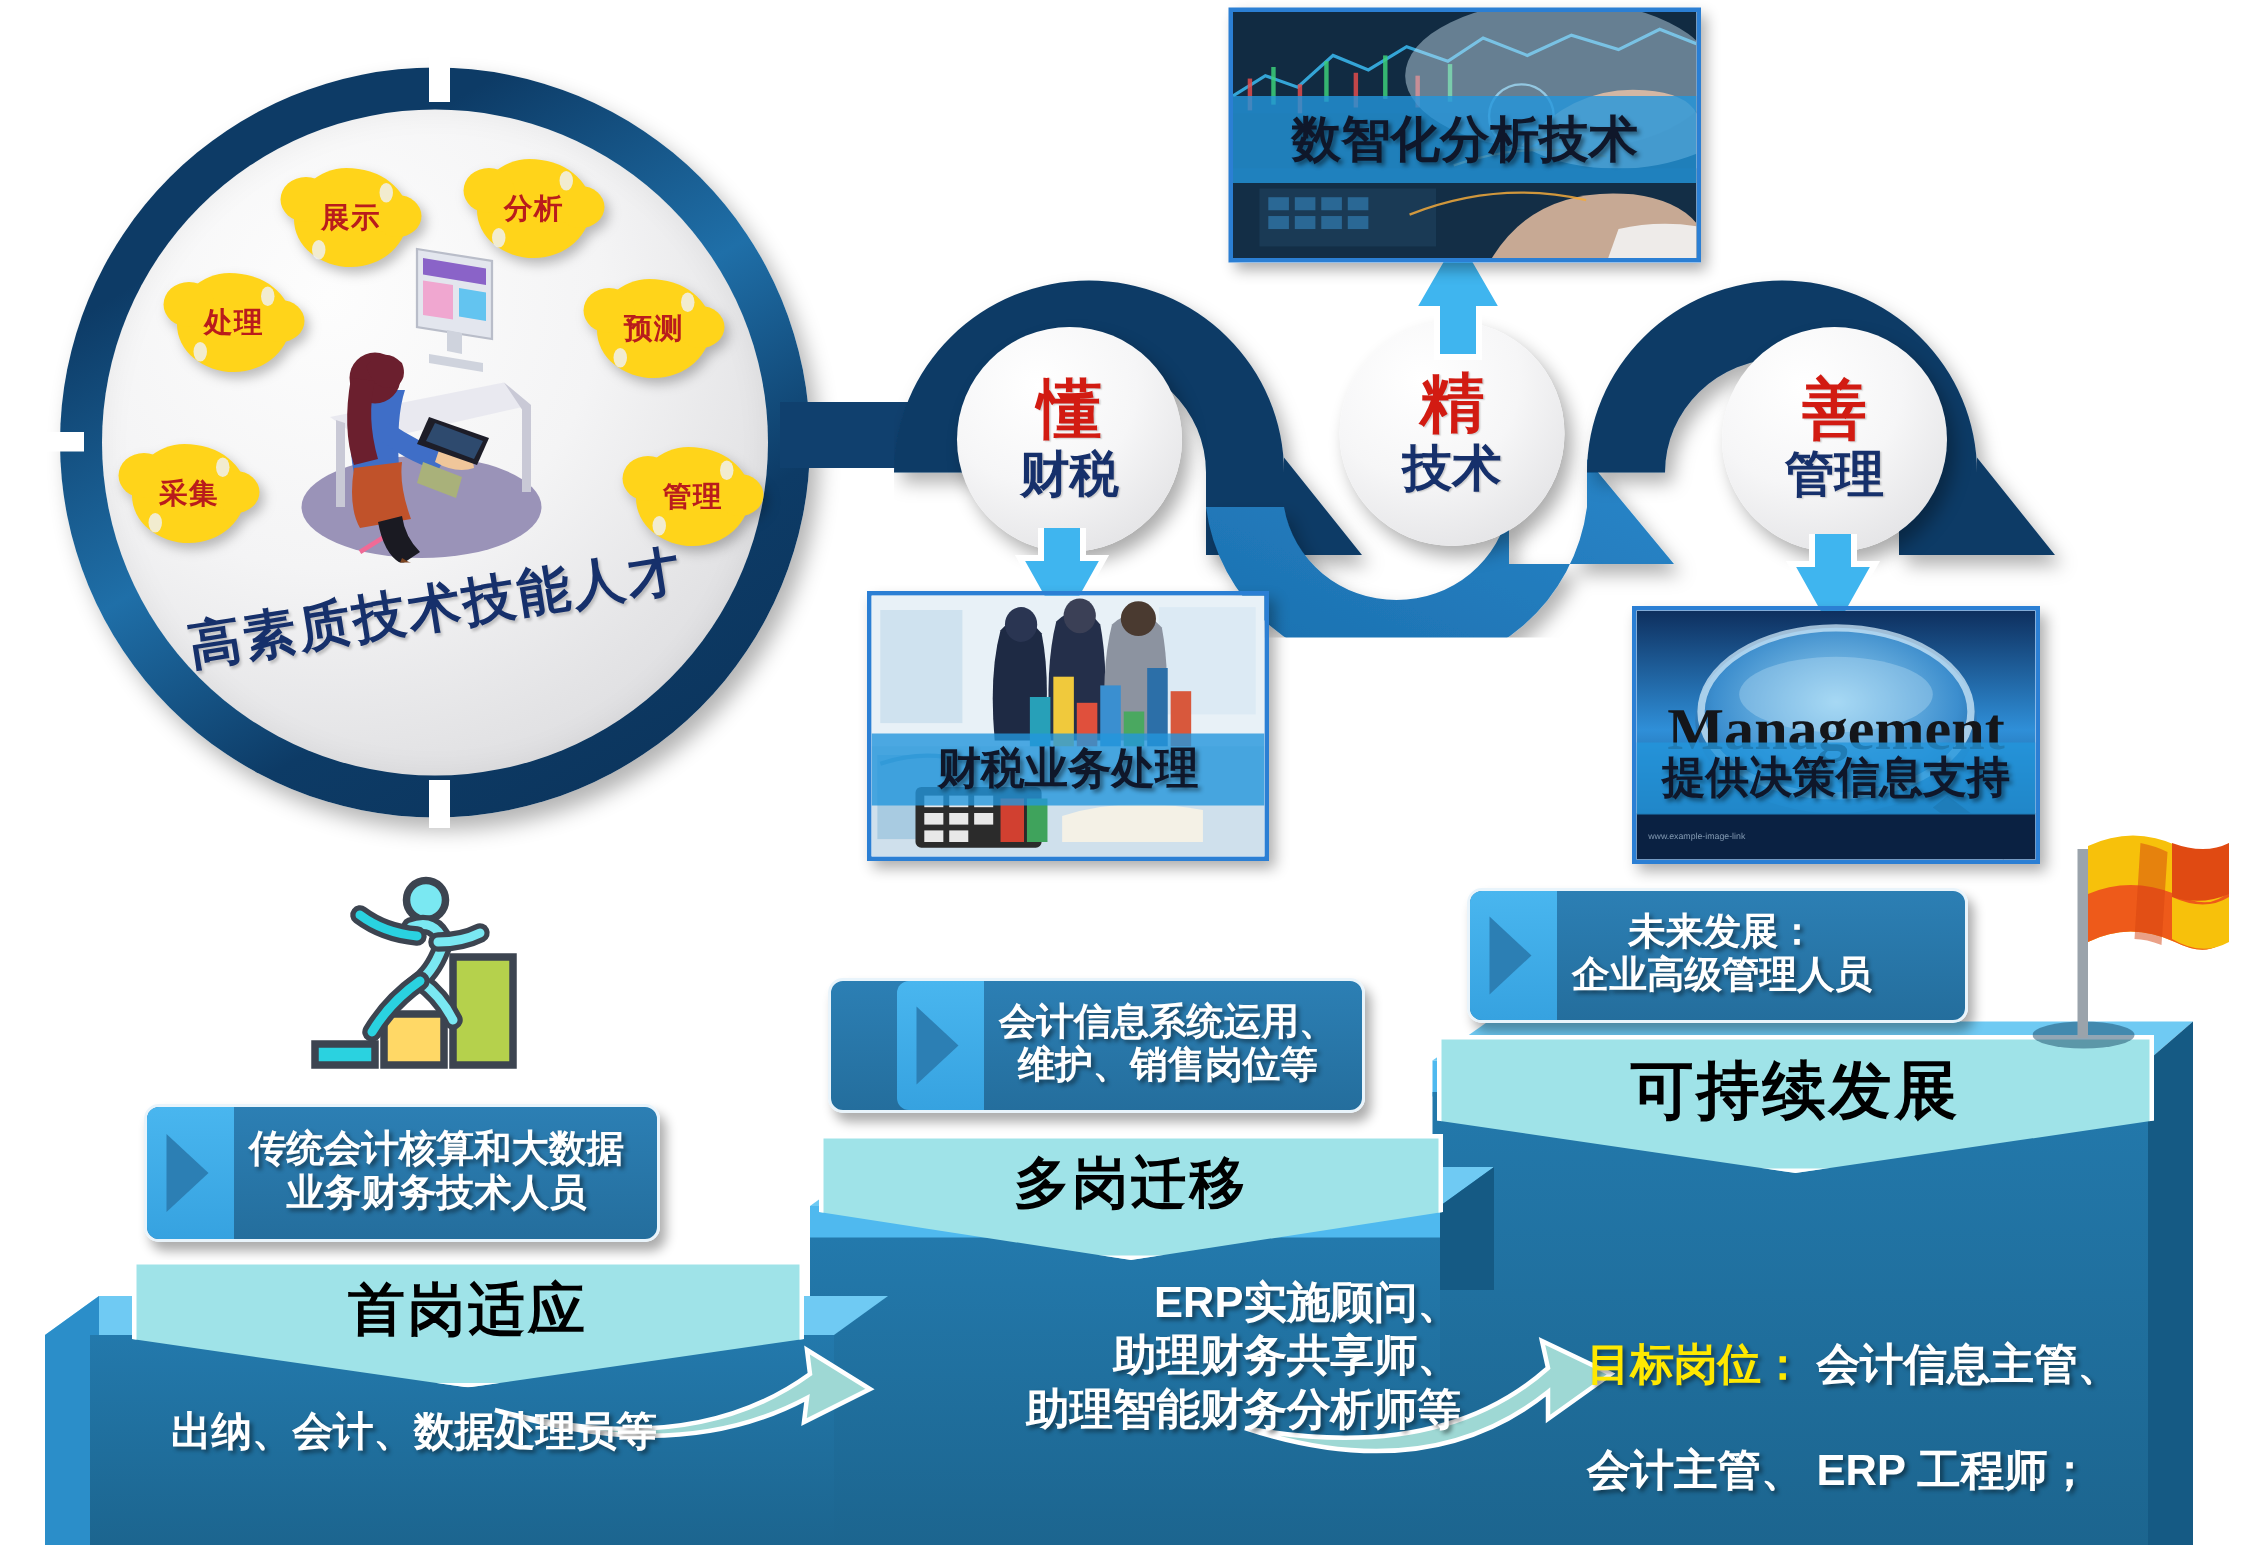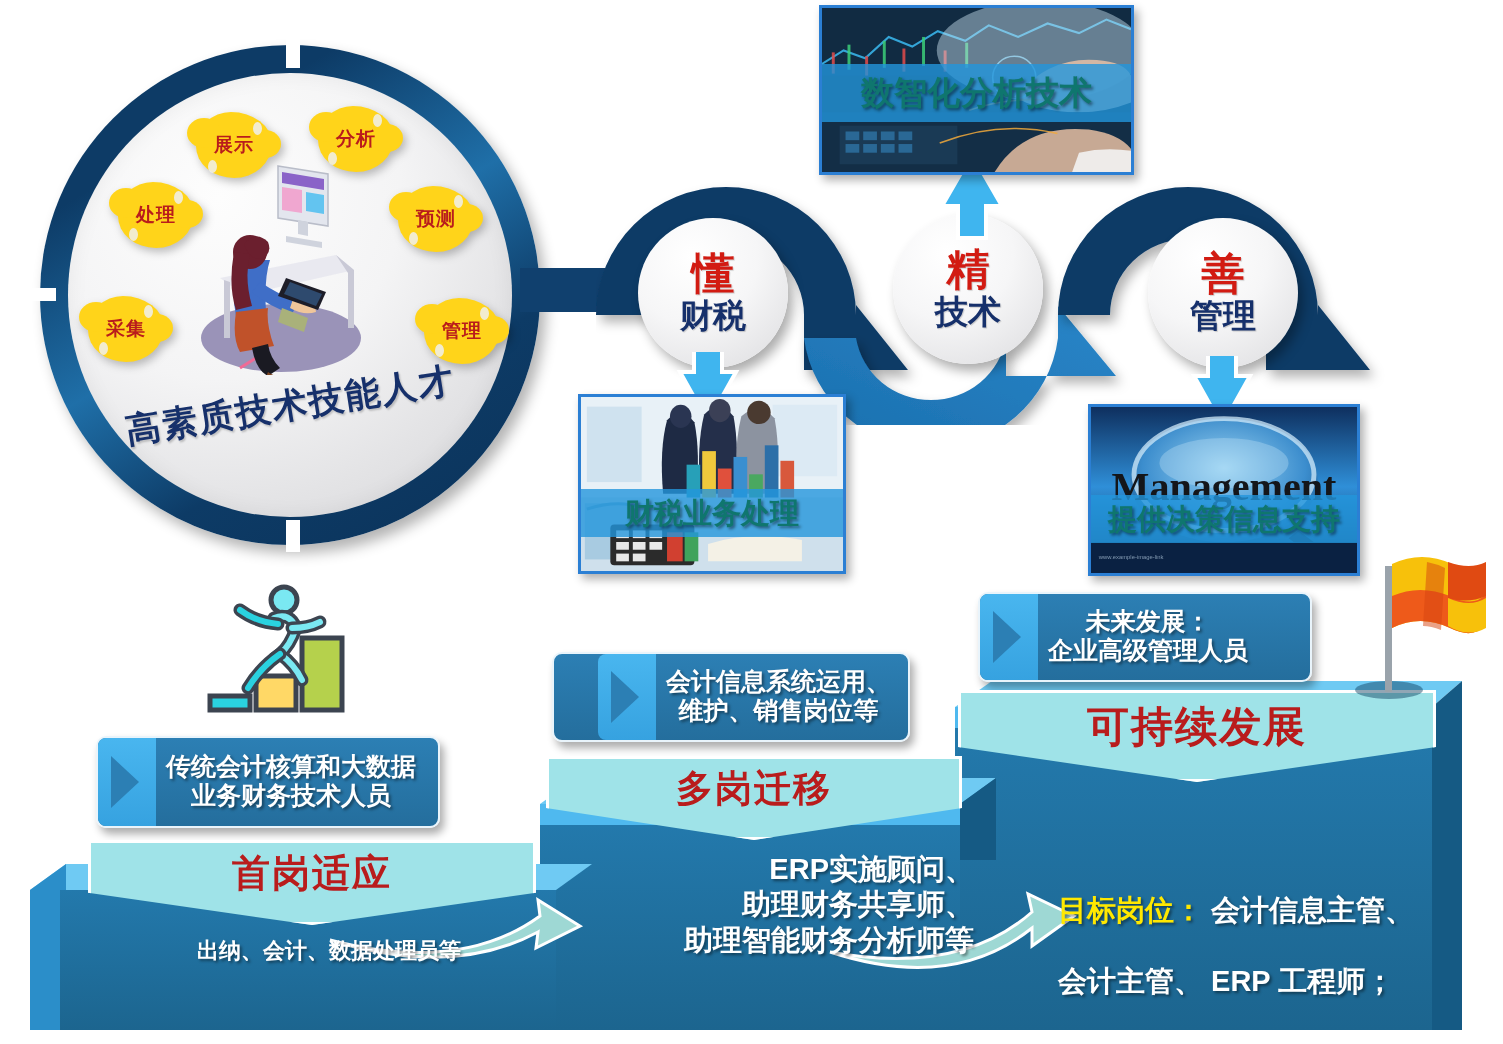--- a/index.html
+++ b/index.html
@@ -59,21 +59,21 @@
   .node .big{ font-size:43px; font-weight:800; color:#d21b12; line-height:1.0;
      text-shadow:1px 1px 1px rgba(0,0,0,.18); }
   .node .sub{ font-size:33px; font-weight:800; color:#16306b; line-height:1.15; margin-top:2px;
      text-shadow:1px 1px 1px rgba(0,0,0,.18); }
 
   
   .photo{ position:absolute; border:3px solid #2b7fd4; box-shadow:4px 5px 9px rgba(0,0,0,.32);
     overflow:hidden; }
   .photo .cap{ position:absolute; left:0; right:0;
     background:rgba(35,150,220,.80);
-    color:#0f766e; font-weight:800; text-align:center;
+    color:#0f172a; font-weight:800; text-align:center;
     text-shadow: 2px 2px 3px rgba(0,0,0,.45);
   }
 
   
   .stairs{ position:absolute; left:0; top:560px; width:1503px; height:484px; }
 
   .chev{ position:absolute; display:flex; align-items:center;
     background:linear-gradient(180deg,#2c7fb4 0%, #246e9d 100%);
     border-radius:10px; box-shadow:4px 6px 8px rgba(0,0,0,.33);
     border:2px solid #e9f4fb;
@@ -84,21 +84,21 @@
     transform:translateY(-50%);
     width:0;height:0;border-top:26px solid transparent;border-bottom:26px solid transparent;
     border-left:28px solid #2c7fb4; }
   .chev .txt{ padding:7px 16px 9px 10px; color:#ffffff; font-weight:800; font-size:25px;
     line-height:1.18; text-align:center; white-space:pre-line;
     text-shadow:2px 2px 3px rgba(0,0,0,.45); }
 
   .plate{ position:absolute; background:#9fe3e8; border:3px solid #ffffff;
      box-shadow:3px 5px 7px rgba(0,0,0,.30);
      display:flex; align-items:center; justify-content:center;
-     font-size:36px; font-weight:800; color:#b91c1c; letter-spacing:2px;
+     font-size:36px; font-weight:800; color:#000000; letter-spacing:2px;
      clip-path: polygon(0 0, 100% 0, 100% 62%, 50% 100%, 0 62%);
      padding-bottom:18px;
   }
   .steptext{ position:absolute; color:#ffffff; font-weight:800; line-height:1.22;
      text-shadow:2px 2px 3px rgba(0,0,0,.45); white-space:pre-line; }
   .hl{ color:#ffe800; }
 
   .runner{ position:absolute; left:196px; top:584px; width:170px; height:140px; }
   .flag{ position:absolute; left:1355px; top:548px; width:135px; height:160px; }
 </style>
@@ -364,21 +364,21 @@
     </svg>
 
     <div class="chev" style="left:96px; top:176px; width:344px; height:92px;">
       <div class="arw"></div>
       <div class="txt">传统会计核算和大数据
 业务财务技术人员</div>
     </div>
 
     <div class="plate" style="left:88px; top:280px; width:448px; height:85px; font-size:38px;">首岗适应</div>
 
-    <div class="steptext" style="left:114px; top:378px; width:430px; font-size:22px; text-align:center;">出纳、会计、数据处理员等</div>
+    <div class="steptext" style="left:114px; top:378px; width:430px; font-size:27px; text-align:left;">出纳、会计、数据处理员等</div>
 
     <div class="chev" style="left:552px; top:92px; width:358px; height:90px;padding-left:44px;">
       <div class="arw"></div>
       <div class="txt">会计信息系统运用、
 维护、销售岗位等</div>
     </div>
 
     <div class="plate" style="left:546px; top:196px; width:416px; height:84px; font-size:37px;">多岗迁移</div>
 
     <div class="steptext" style="left:634px; top:292px; width:340px; font-size:29px; text-align:right;">ERP实施顾问、

